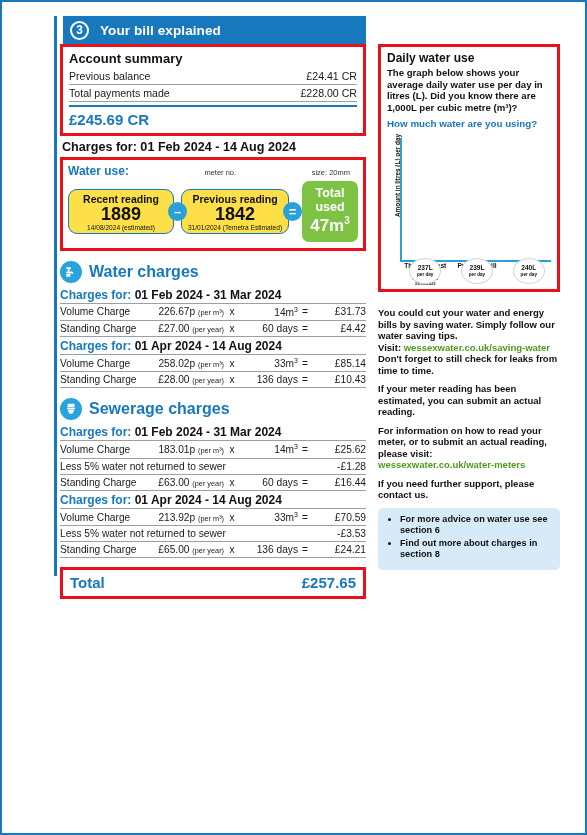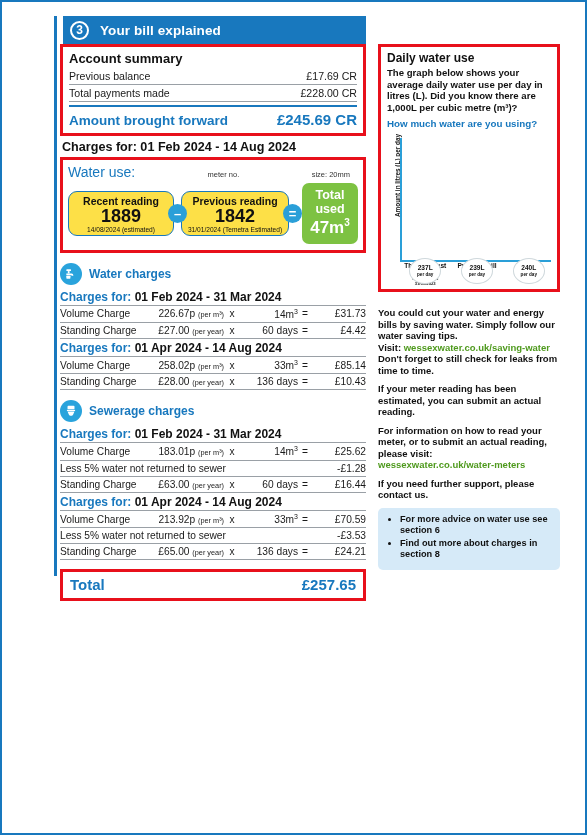--- a/index.html
+++ b/index.html
@@ -34,21 +34,21 @@
            border-top:2px solid #1878be;margin-top:3px;padding-top:4px;}
   .brought .lab{color:#1878be;font-size:13.5px;font-weight:bold;}
   .brought .val{color:#1878be;font-size:15px;font-weight:bold;}
 
   
   .chfor{font-size:12.6px;font-weight:bold;color:#111;margin:4px 0 3px 2px;}
 
   
   .wuse{padding:4px 5px 6px 5px;margin-bottom:4px;}
   .wuse-top{display:flex;align-items:baseline;font-size:7.5px;color:#333;}
-  .wuse-top .wu{color:#1878be;font-size:14px;font-weight:normal;flex:0 0 auto;}
+  .wuse-top .wu{color:#1878be;font-size:12px;font-weight:bold;flex:0 0 auto;}
   .wuse-top .meterno{flex:1;text-align:center;}
   .wuse-top .size{flex:0 0 auto;padding-right:8px;}
   .meters{display:flex;align-items:center;margin-top:3px;}
   .mbox{border:1.4px solid #1878be;border-radius:9px;background:#fde047;text-align:center;
         padding:3px 4px 2px 4px;box-sizing:border-box;}
   .mbox .t{font-size:10.5px;font-weight:bold;color:#111;}
   .mbox .n{font-size:18px;font-weight:bold;color:#111;line-height:1.05;}
   .mbox .d{font-size:6.6px;color:#111;}
   .m1{width:106px;}
   .m2{width:108px;}
@@ -58,21 +58,21 @@
   .total-used{flex:1;margin-left:6px;background:#7dc242;border-radius:7px;color:#fff;
               text-align:center;padding:5px 2px 6px 2px;}
   .total-used .t{font-size:12.5px;font-weight:bold;}
   .total-used .n{font-size:17px;font-weight:bold;margin-top:1px;}
   .total-used sup{font-size:10px;}
 
   
   .secthead{display:flex;align-items:center;margin:10px 0 5px 0;}
   .cicon{width:22px;height:22px;border-radius:50%;background:#29a3dc;display:flex;
          align-items:center;justify-content:center;flex:0 0 auto;}
-  .secthead .st{font-size:12px;font-weight:bold;color:#1878be;margin-left:7px;}
+  .secthead .st{font-size:16px;font-weight:bold;color:#1878be;margin-left:7px;}
   .subhead{font-size:12px;font-weight:bold;color:#1878be;border-bottom:1px solid #9aa0a6;
            padding-bottom:1px;margin-top:2px;}
   .subhead b{color:#111;font-weight:bold;}
   table.ch{width:100%;border-collapse:collapse;font-size:10.2px;}
   table.ch td{border-bottom:1px solid #9aa0a6;padding:2px 0;white-space:nowrap;}
   td.c1{width:92px;}
   td.c2{text-align:right;width:72px;}
   td.c2 .per{font-size:7.3px;}
   td.c3{text-align:center;width:16px;}
   td.c4{text-align:right;width:58px;}
@@ -139,28 +139,27 @@
     </div>
 
     <div class="cols">
 
       <div class="colL">
 
         <div class="redbox acct">
           <h2>Account summary</h2>
           <div class="srow">
             <span>Previous balance</span>
-            <span class="amt">£17.69 CR</span>
+            <span class="amt">£24.41 CR</span>
           </div>
           <div class="srow">
             <span>Total payments made</span>
             <span class="amt">£228.00 CR</span>
           </div>
           <div class="brought">
-            <span class="lab">Amount brought forward</span>
             <span class="val">£245.69 CR</span>
           </div>
         </div>
 
         <div class="chfor">Charges for: 01 Feb 2024 - 14 Aug 2024</div>
 
         <div class="redbox wuse">
           <div class="wuse-top">
             <span class="wu">Water use:</span>
             <span class="meterno">meter no.</span>

